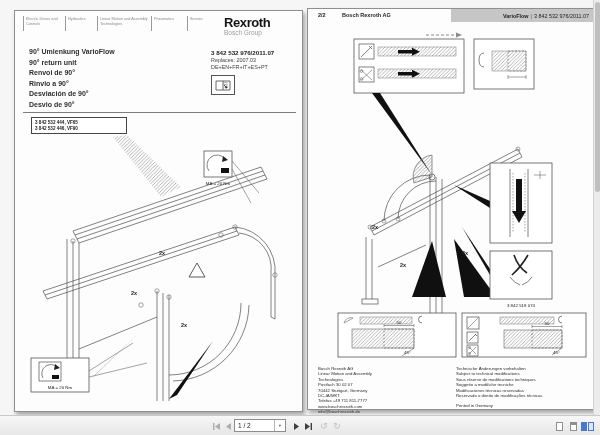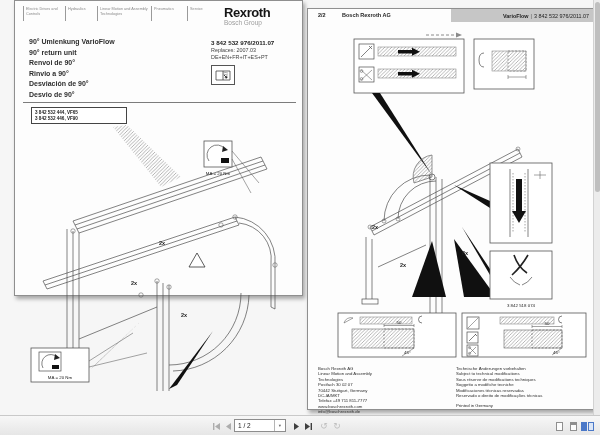--- a/index.html
+++ b/index.html
@@ -1,19 +1,19 @@
 <!DOCTYPE html>
 <html><head>
 <meta charset="utf-8">
 <style>
   html,body{margin:0;padding:0;}
   body{width:600px;height:435px;overflow:hidden;font-family:"Liberation Sans",sans-serif;background:#f4f4f4;position:relative;}
   .canvas{position:absolute;left:0;top:0;width:600px;height:415px;background:#f6f6f6;overflow:hidden;}
   .page{position:absolute;background:#fdfdfd;border:1px solid #8f8f8f;box-shadow:2px 3px 4px rgba(0,0,0,.32);box-sizing:border-box;}
-  #page1{left:14px;top:0;width:289px;height:296px;}
+  #page1{left:14px;top:10px;width:289px;height:402px;}
   #page2{left:307px;top:8px;width:288px;height:402px;}
 
   
   .tabs{position:absolute;left:8px;top:5px;display:flex;height:15px;}
   .tab{border-left:1px solid #9a9a9a;padding:1px 3px 0 2px;font-size:3.8px;line-height:1.2;color:#8a8a8a;overflow:hidden;}
   .tab:nth-child(1){width:36px}.tab:nth-child(2){width:26px}.tab:nth-child(3){width:48px}
   .tab:nth-child(4){width:30px}.tab:nth-child(5){width:24px}
   .logo{position:absolute;right:14px;top:6px;text-align:left;width:64px;}
   .logo-main{font-size:13px;font-weight:bold;color:#151515;letter-spacing:-.4px;line-height:12px;}
   .logo-sub{font-size:6.5px;color:#9c9c9c;line-height:8px;}

